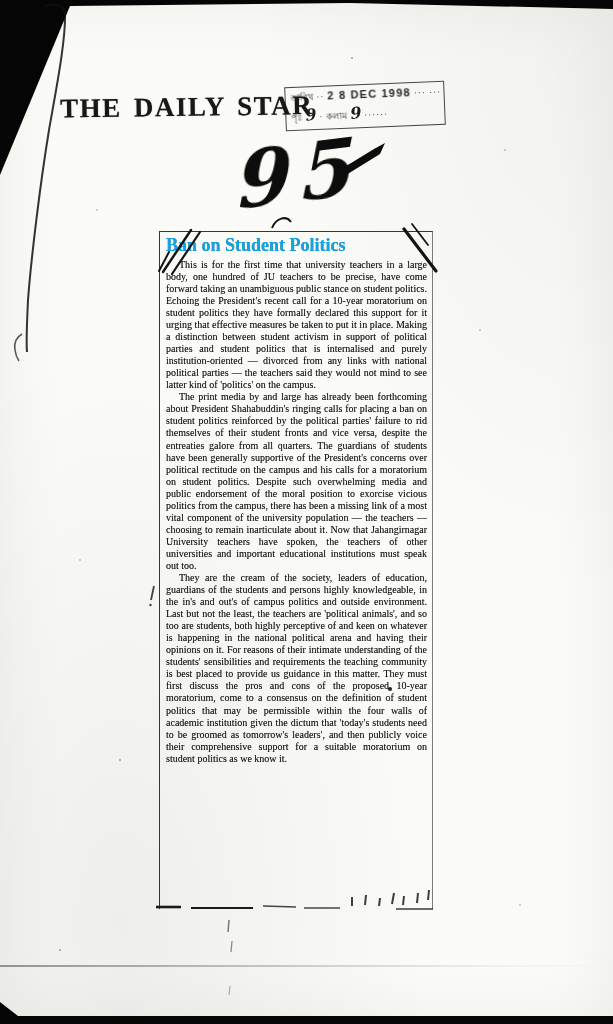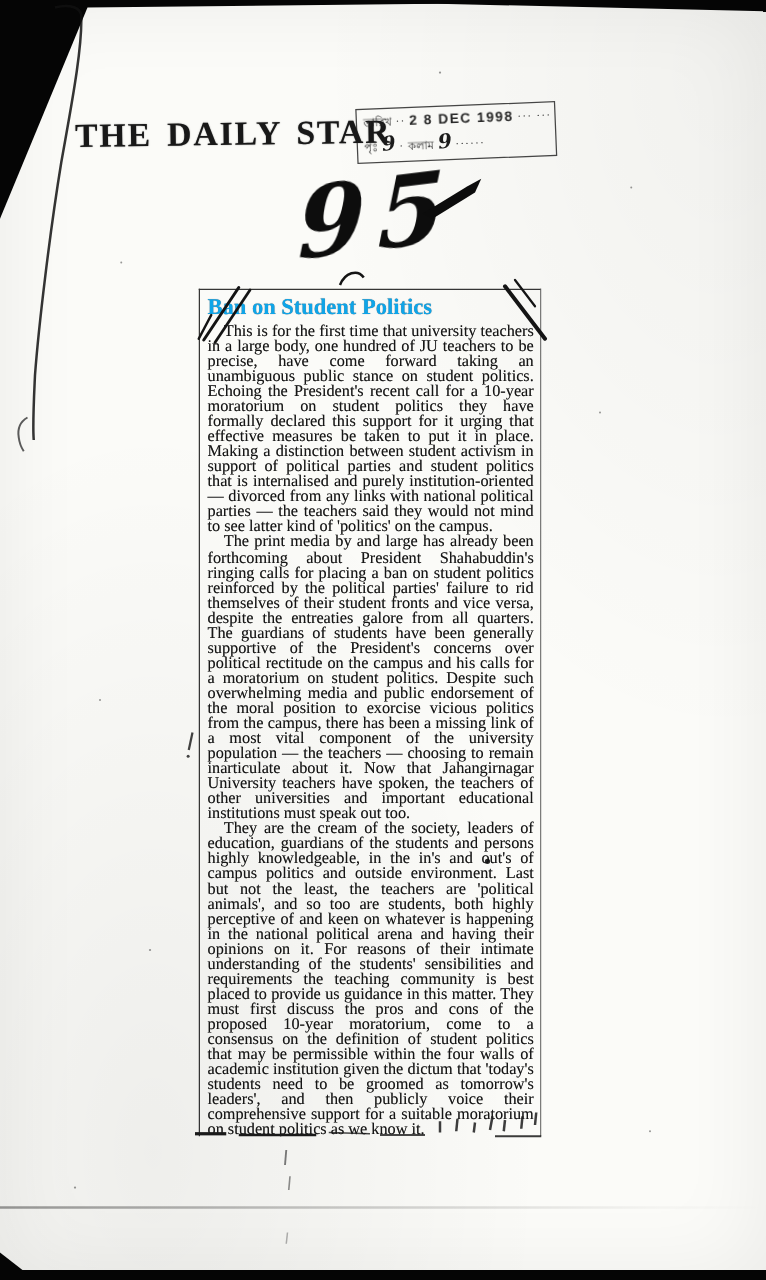--- a/index.html
+++ b/index.html
@@ -78,21 +78,21 @@
     font-family:"Liberation Serif", serif;
     font-weight:700;font-size:18px;line-height:1.1;
     text-align:left;color:#0ea5e9;
     margin:1px 0 3px 0;
     text-shadow:0 0 0.6px rgba(10,10,10,0.6);
     white-space:nowrap;
   }
   .body-text p{
     margin:0;
     font-family:"Liberation Serif", serif;
-    font-size:13px;line-height:12.05px;
+    font-size:10px;line-height:12.05px;
     text-align:justify;text-indent:13px;
     color:#161616;
     text-shadow:0 0 0.45px rgba(20,20,20,0.5);
     hyphens:auto;-webkit-hyphens:auto;
   }
 
   svg.overlay{position:absolute;left:0;top:0;pointer-events:none;}
 </style>
 </head>
 <body>

